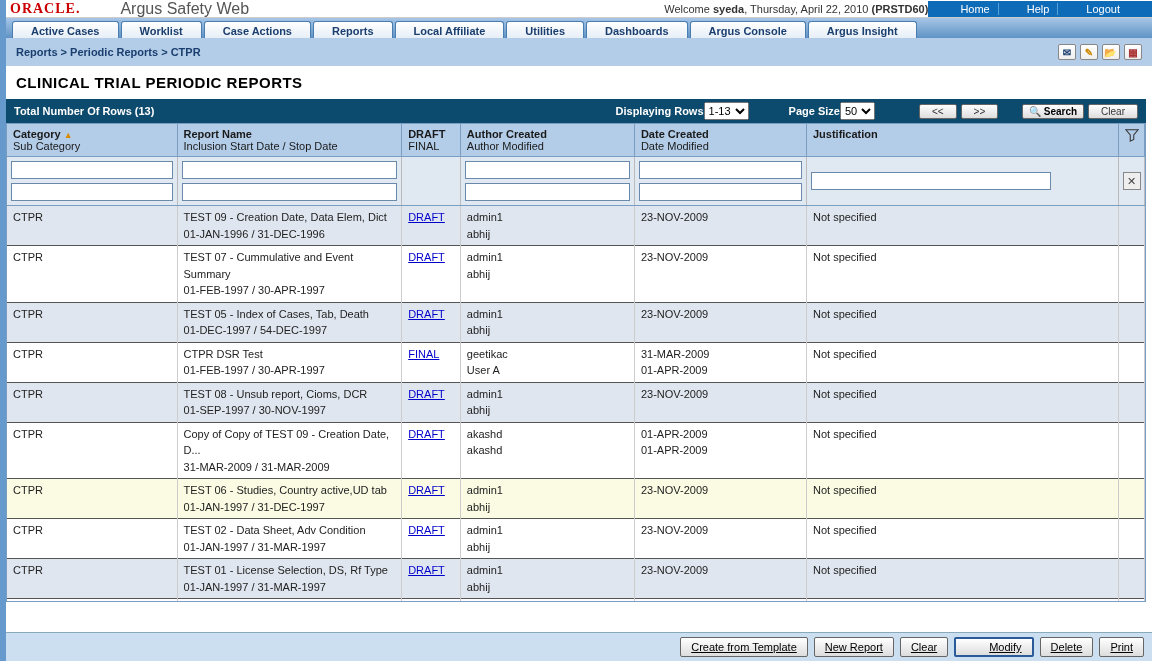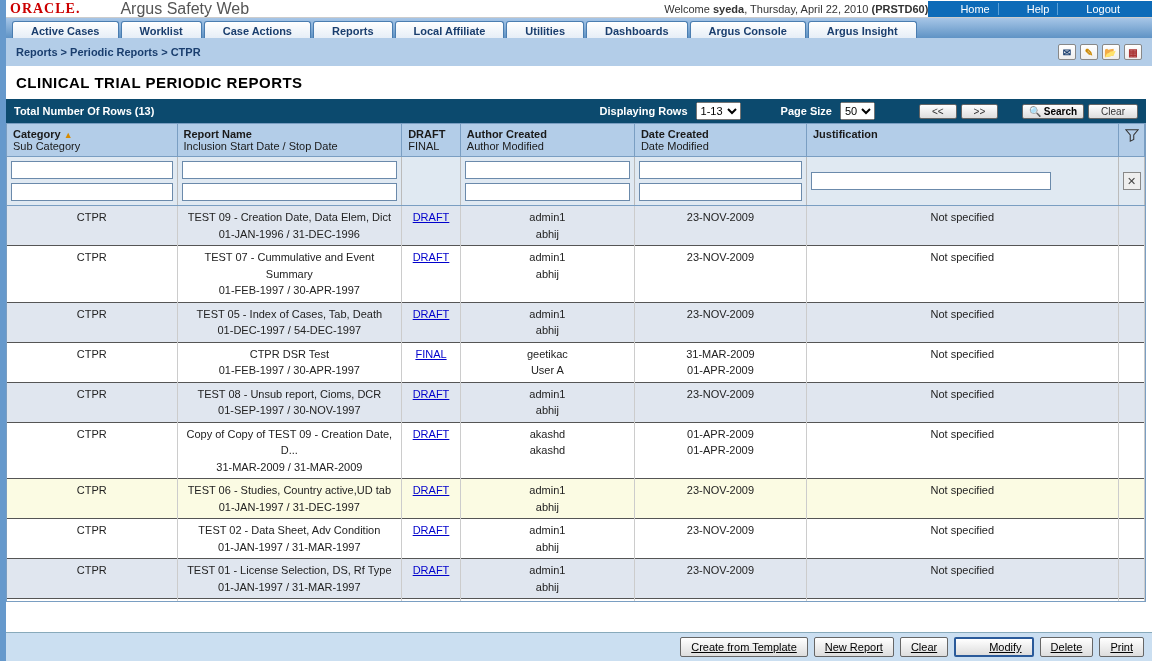--- a/index.html
+++ b/index.html
@@ -14,38 +14,38 @@
   .top-links span { padding: 0 8px; border-right: 1px solid #5aa0d8; cursor: pointer; }
   .top-links span:last-child { border-right: none; }
   .tab-bar { background: linear-gradient(#a7c6e7, #5f93c5); padding: 3px 6px 0 6px; display: flex; gap: 2px; height: 20px; margin-left: 6px; }
   .tab { background: linear-gradient(#fff, #e6eef7); border: 1px solid #4a7db0; border-bottom: none; border-radius: 3px 3px 0 0; padding: 3px 18px; font-weight: bold; color: #1a3e6e; font-size: 11px; cursor: pointer; }
   .breadcrumb-bar { background: #b3cde8; padding: 6px 10px; color: #1a3e6e; font-weight: bold; font-size: 11px; display: flex; align-items: center; margin-left: 6px; }
   .bc-icons { margin-left: auto; display: flex; gap: 4px; }
   .bc-icon { width: 18px; height: 16px; border: 1px solid #888; background: linear-gradient(#fff,#eee); border-radius: 2px; display: flex; align-items: center; justify-content: center; font-size: 10px; }
   .page-title { font-weight: bold; font-size: 15px; padding: 8px 10px; letter-spacing: 0.5px; margin-left: 6px; }
   .control-bar { background: #0c4a6e; color: #fff; padding: 3px 8px; display: flex; align-items: center; font-weight: bold; font-size: 11px; margin-left: 6px; margin-right: 6px; }
   .cb-spacer { flex: 1; }
-  .cb-select { height: 18px; font-size: 11px; margin-left: 8px; }
+  .cb-select { height: 18px; font-size: 11px; margin-left: 0; }
   .cb-btn { background: linear-gradient(#fff,#ddd); border: 1px solid #666; border-radius: 2px; padding: 1px 12px; font-size: 10px; margin-left: 4px; cursor: pointer; color:#333; }
   .search-btn { background: linear-gradient(#fff,#ddd); border: 1px solid #666; padding: 1px 6px; font-weight: bold; color:#000; display: flex; align-items: center; gap: 2px; }
   .search-btn .mag { color: #c80; }
   .table-wrap { margin: 0 6px; border: 1px solid #7a9ec2; overflow: hidden; position: relative; }
   table.grid { width: 100%; border-collapse: collapse; table-layout: fixed; padding-left: 16px; }
   col.c1 { width: 168px; } col.c2 { width: 222px; } col.c3 { width: 58px; }
   col.c4 { width: 172px; } col.c5 { width: 170px; } col.c6 { width: 308px; } col.c7 { width: 26px; }
   thead th { background: #b3cde8; text-align: left; padding: 4px 6px; font-weight: bold; color: #1a1a1a; border-right: 1px solid #7a9ec2; border-bottom: 1px solid #7a9ec2; font-size: 11px; vertical-align: top; }
   thead th .sub { display: block; font-weight: normal; }
   .sort { color: #d88a00; font-size: 9px; }
   .filter-row td { background: #e0e9f2; padding: 4px; border-right: 1px solid #bbb; border-bottom: 1px solid #7a9ec2; }
   .filter-row input[type=text] { width: 100%; border: 1px solid #6b8aab; height: 18px; background: #fff; font-size: 11px; padding: 1px 2px; }
   .filter-stack input + input { margin-top: 4px; }
   .filter-icon-cell { text-align: center; }
   .funnel { width: 14px; height: 14px; display: inline-block; }
   .clear-filter { width: 18px; height: 18px; border: 1px solid #888; background: #eee; display: inline-flex; align-items: center; justify-content: center; font-size: 11px; color: #444; }
-  .body-wrap { height: 395px; overflow-y: scroll; text-align: center; }
+  .body-wrap { height: 395px; overflow-y: scroll; }
   tbody tr { border-bottom: 1px solid #555; }
   tbody td { padding: 3px 6px; border-right: 1px solid #ccc; vertical-align: top; line-height: 1.5; font-size: 11px; color: #222; }
   tbody td .l2 { display: block; }
   .row-even { background: #e0e6ef; }
   .row-odd { background: #fff; }
   .row-hl { background: #fbfbe3; }
   .draft { color: #0000cc; text-decoration: underline; cursor: pointer; }
   .footer { position: absolute; bottom: 0; left: 6px; right: 0; background: #cbdff1; padding: 4px 8px; display: flex; justify-content: flex-end; gap: 6px; border-top: 1px solid #8ab; }
   .footer button { background: linear-gradient(#fff,#ddd); border: 1px solid #666; border-radius: 2px; padding: 2px 10px; font-size: 11px; color: #000; cursor: pointer; text-decoration: underline; }
   .footer button.primary { border: 2px solid #2a5a9a; text-decoration: underline; padding-left: 33px; }

